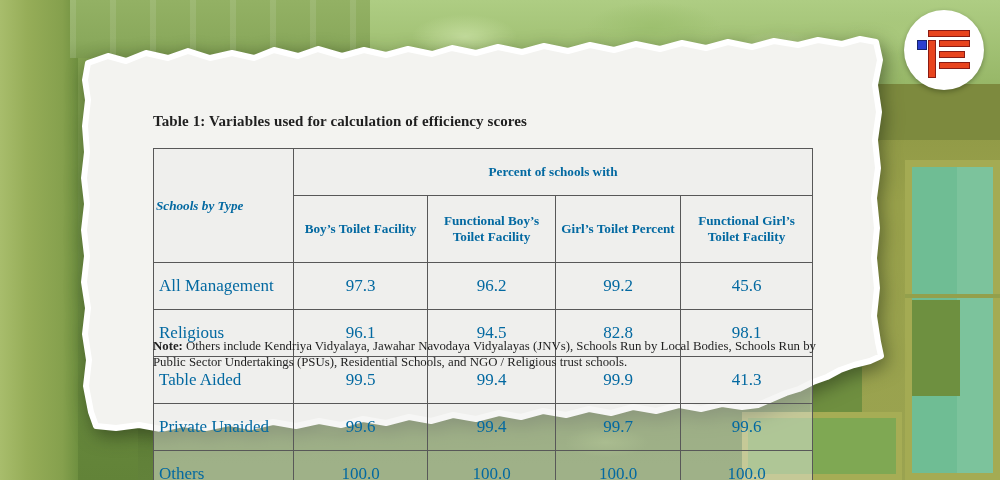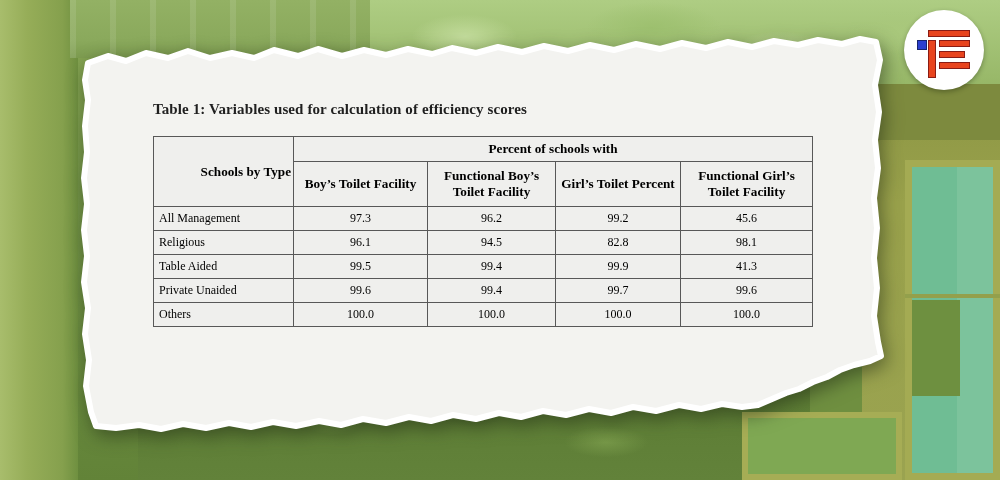--- a/index.html
+++ b/index.html
@@ -42,37 +42,37 @@
   .bg-right-window-bar{left:905px;top:294px;width:95px;height:4px;background:#93a04c;}
   .bg-bottom-window{left:742px;top:412px;width:160px;height:68px;
     border:6px solid #a6ad55;box-sizing:border-box;background:#7fa853;}
 
   
   .paper-svg{left:0;top:0;width:1000px;height:480px;z-index:5;
     filter:drop-shadow(3px 6px 9px rgba(25,35,15,.5));}
   .paper-fill{fill:#f3f3f0;stroke:#ffffff;stroke-width:6;stroke-linejoin:round;}
 
   
-  .content{left:0;top:4px;width:1000px;height:380px;z-index:6;color:#1f1f1f;}
+  .content{left:0;top:16px;width:1000px;height:380px;z-index:6;color:#1f1f1f;}
   .title{left:153px;top:97px;font-size:15px;font-weight:bold;letter-spacing:.1px;}
 
   table.data{left:153px;top:132px;position:absolute;border-collapse:collapse;
     table-layout:fixed;width:659px;background:rgba(236,236,233,.45);}
   table.data col.c0{width:140px;}
   table.data col.c1{width:134px;}
   table.data col.c2{width:128px;}
   table.data col.c3{width:125px;}
   table.data col.c4{width:132px;}
   table.data th, table.data td{
-    border:1px solid #585858;font-size:13.2px;padding:2px 2px;color:#000000;}
+    border:1px solid #585858;font-size:13.2px;padding:13px 2px;color:#0369a1;}
   table.data th{font-weight:bold;line-height:16px;}
   .group-hdr{height:20px;text-align:center;font-size:13.5px;}
-  .corner-hdr{text-align:right;vertical-align:middle;font-size:13.5px;}
+  .corner-hdr{text-align:left;vertical-align:middle;font-size:13.5px;font-style:italic;}
   .col-hdr{height:40px;text-align:center;vertical-align:middle;padding:2px 14px;}
-  table.data td{height:19px;text-align:center;font-size:12px;margin-top:36px;}
+  table.data td{height:19px;text-align:center;font-size:17px;margin-top:36px;}
   table.data td.rowlabel{text-align:left;padding-left:5px;}
 
   .source{left:153px;top:302px;font-size:12.8px;}
   .note{left:153px;top:323px;width:668px;font-size:12.8px;line-height:15.5px;}
   .b{font-weight:bold;}
 
   
   .logo{left:904px;top:10px;width:80px;height:80px;border-radius:50%;
     background:#ffffff;z-index:7;box-shadow:0 2px 5px rgba(20,30,10,.35);}
   .logo .bar{position:absolute;background:#e8441e;border:1px solid #8a1c14;box-sizing:border-box;}
@@ -163,20 +163,21 @@
           <td class="rowlabel">Others</td>
           <td>100.0</td>
           <td>100.0</td>
           <td>100.0</td>
           <td>100.0</td>
         </tr>
       </tbody>
   </table>
 
 
+  <div class="abs note"><span class="b">Note:</span><span> Others include Kendriya Vidyalaya, Jawahar Navodaya Vidyalayas (JNVs), Schools Run by Local Bodies, Schools Run by Public Sector Undertakings (PSUs), Residential Schools, and NGO / Religious trust schools.</span></div>
 </div>
 
 <div class="abs logo">
   <div>
     <div class="bar" style="left:24px;top:20px;width:42px;height:7px;"></div>
     <div class="dot" style="left:13px;top:30px;width:10px;height:10px;"></div>
     <div class="bar" style="left:24px;top:30px;width:8px;height:38px;"></div>
     <div class="bar" style="left:35px;top:30px;width:31px;height:7px;"></div>
     <div class="bar" style="left:35px;top:41px;width:26px;height:7px;"></div>
     <div class="bar" style="left:35px;top:52px;width:31px;height:7px;"></div>

